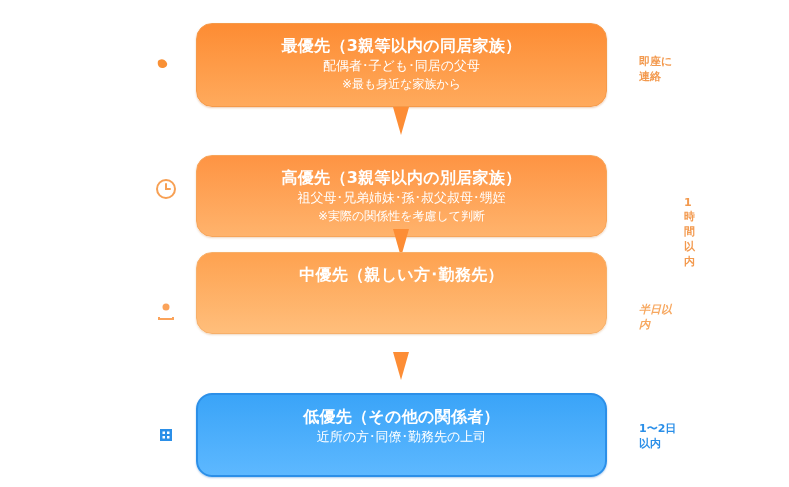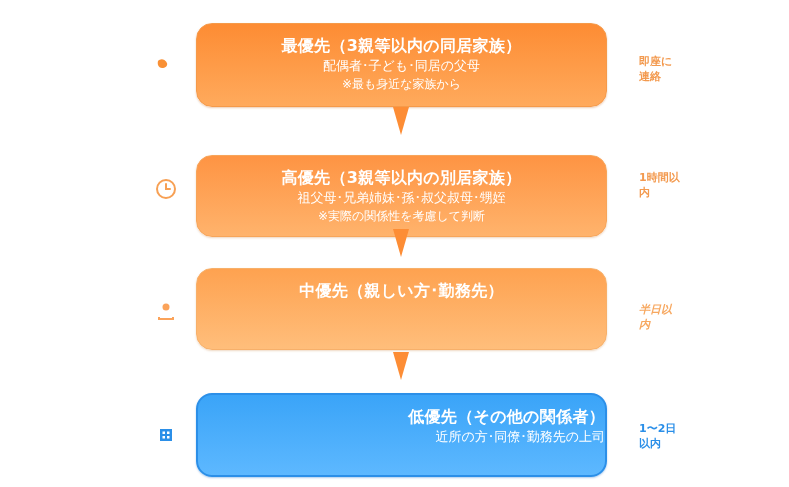--- a/index.html
+++ b/index.html
@@ -102,43 +102,43 @@
     <svg width="22" height="22" viewBox="0 0 22 22">
       <circle cx="11" cy="11" r="9" fill="none" stroke="#f7a054" stroke-width="2"></circle>
       <path d="M11 6 V11 H15" fill="none" stroke="#f7a054" stroke-width="2" stroke-linecap="round"></path>
     </svg>
   </div>
   <div class="box orange2" style="top:147px;height:82px;margin-top:8px;">
     <div class="title">高優先（3親等以内の別居家族）</div>
     <div class="sub">祖父母･兄弟姉妹･孫･叔父叔母･甥姪</div>
     <div class="note">※実際の関係性を考慮して判断</div>
   </div>
-  <div class="timing" style="top:170px;color:#f39a4f;">1時間以内</div>
+  <div class="timing" style="top:196px;color:#f39a4f;margin-left:45px;">1時間以内</div>
   <div class="arrow" style="top:229px;"></div>
 
   <div class="side-icon" style="top:300px;">
     <svg width="22" height="24" viewBox="0 0 22 24">
       <circle cx="11" cy="7" r="3.5" fill="#fba35a"></circle>
       <path d="M4 17 V19 H18 V17" fill="none" stroke="#fba35a" stroke-width="2"></path>
     </svg>
   </div>
-  <div class="box orange3" style="top:268px;height:82px;">
+  <div class="box orange3" style="top:252px;height:82px;">
     <div class="title">中優先（親しい方･勤務先）</div>
   </div>
   <div class="timing" style="top:302px;color:#f7a860;font-style:italic;">半日以内</div>
   <div class="arrow" style="top:352px;"></div>
 
   <div class="side-icon" style="top:426px;left:160px;">
     <svg width="12" height="12" viewBox="0 0 12 12">
       <rect x="0" y="0" width="12" height="12" fill="#2b8fe8"></rect>
       <rect x="2.5" y="2.5" width="2.5" height="2.5" fill="#ffffff"></rect>
       <rect x="7" y="2.5" width="2.5" height="2.5" fill="#ffffff"></rect>
       <rect x="2.5" y="7" width="2.5" height="2.5" fill="#ffffff"></rect>
       <rect x="7" y="7" width="2.5" height="2.5" fill="#ffffff"></rect>
     </svg>
   </div>
-  <div class="box blue" style="top:393px;height:84px;text-align:right;">
+  <div class="box blue" style="top:393px;height:84px;">
     <div class="title">低優先（その他の関係者）</div>
     <div class="sub">近所の方･同僚･勤務先の上司</div>
   </div>
   <div class="timing" style="top:421px;color:#2b8fe8;">1〜2日以内</div>
 
 </div>
 
 </body></html>

